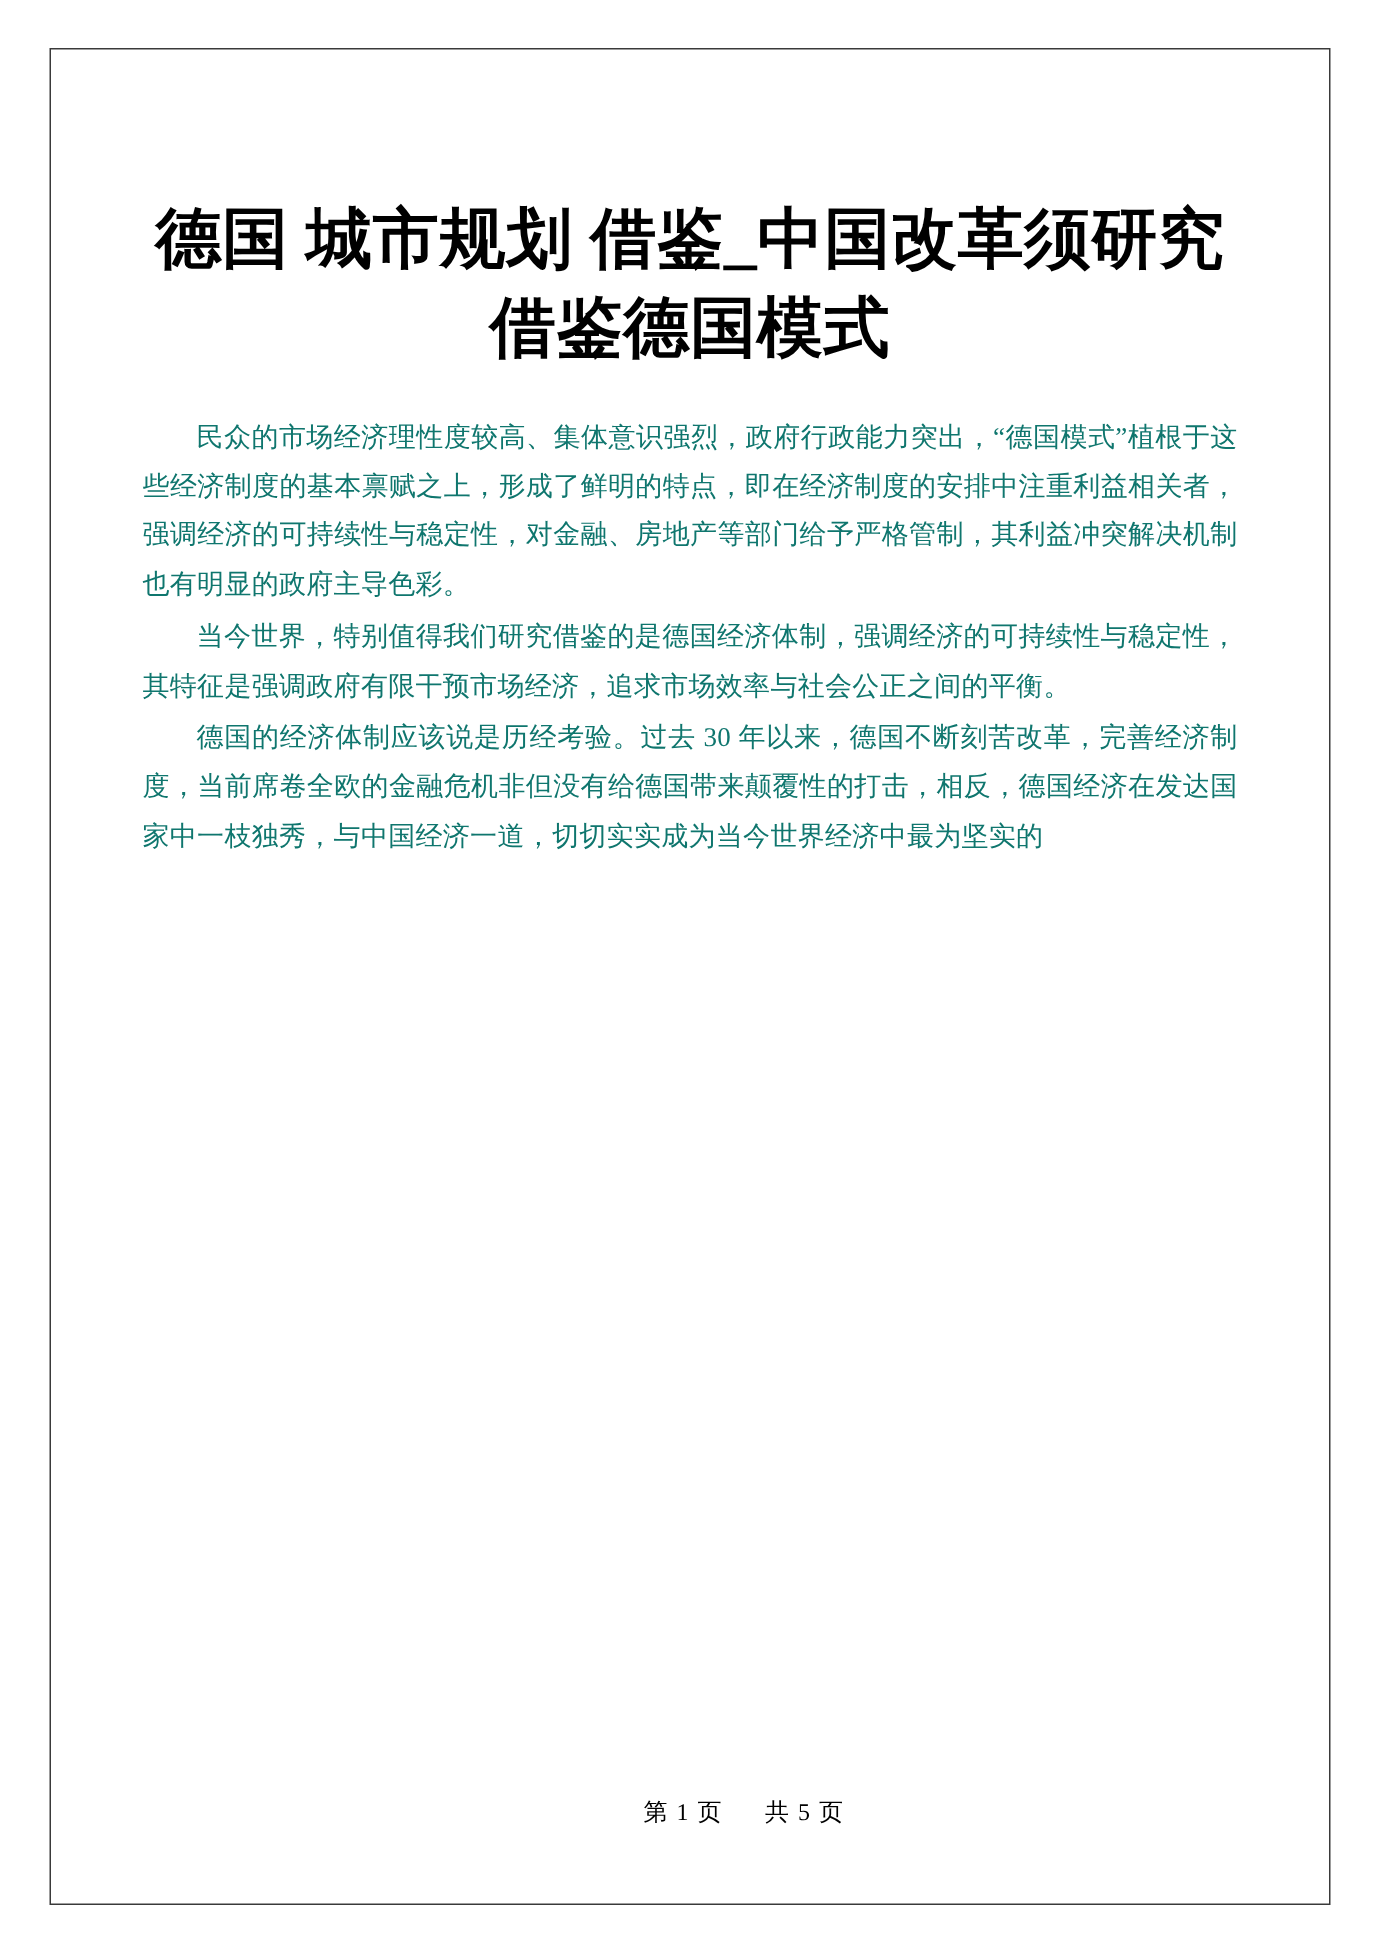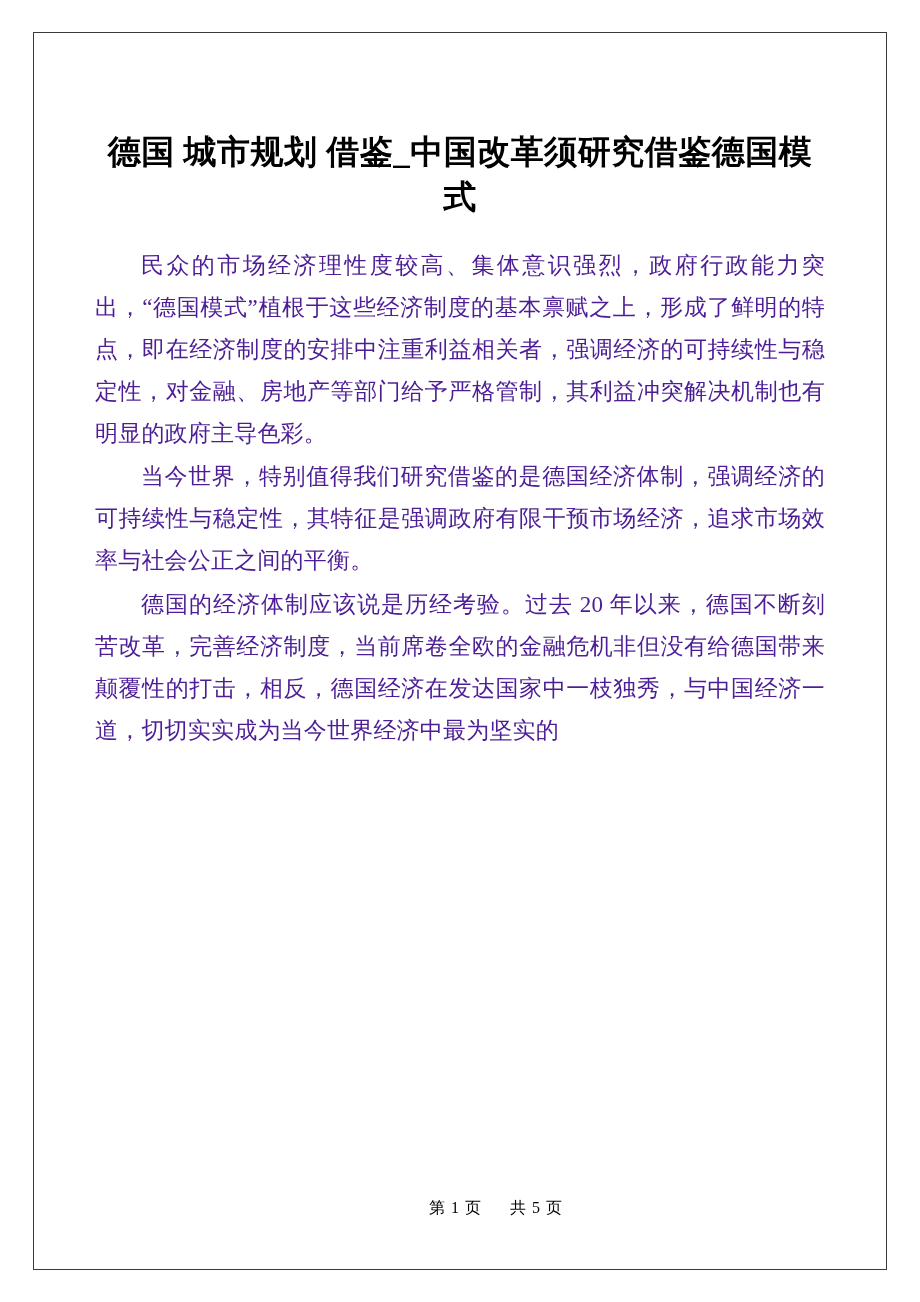--- a/index.html
+++ b/index.html
@@ -35,37 +35,37 @@
   }
   .content {
     position: absolute;
     left: 95px;
     top: 130px;
     width: 730px;
     box-sizing: border-box;
   }
   .doc-title {
     font-family: "Liberation Serif", "DejaVu Serif", serif;
-    font-size: 33px;
+    font-size: 44px;
     font-weight: bold;
     line-height: 1.35;
     text-align: center;
     letter-spacing: 0.5px;
     margin: 0 0 26px 0;
     color: #000;
   }
   .body-text p {
-    font-size: 23px;
+    font-size: 18px;
     line-height: 1.82;
     margin: 0 0 2px 0;
     text-align: justify;
     text-justify: inter-ideograph;
     text-indent: 2em;
     letter-spacing: 0.2px;
-    color: #4c1d95;
+    color: #0f766e;
   }
   .footer {
     position: absolute;
     left: 0;
     top: 1198px;
     width: 920px;
     text-align: center;
     font-size: 16px;
     letter-spacing: 1px;
     color: #000;
@@ -79,21 +79,21 @@
 
 <div class="page">
   <div class="page-frame"></div>
 
   <div class="content">
     <h1 class="doc-title">德国 城市规划 借鉴_中国改革须研究借鉴德国模式</h1>
 
     <div class="body-text">
       <p>民众的市场经济理性度较高、集体意识强烈，政府行政能力突出，“德国模式”植根于这些经济制度的基本禀赋之上，形成了鲜明的特点，即在经济制度的安排中注重利益相关者，强调经济的可持续性与稳定性，对金融、房地产等部门给予严格管制，其利益冲突解决机制也有明显的政府主导色彩。</p>
       <p>当今世界，特别值得我们研究借鉴的是德国经济体制，强调经济的可持续性与稳定性，其特征是强调政府有限干预市场经济，追求市场效率与社会公正之间的平衡。</p>
-      <p>德国的经济体制应该说是历经考验。过去 20 年以来，德国不断刻苦改革，完善经济制度，当前席卷全欧的金融危机非但没有给德国带来颠覆性的打击，相反，德国经济在发达国家中一枝独秀，与中国经济一道，切切实实成为当今世界经济中最为坚实的</p>
+      <p>德国的经济体制应该说是历经考验。过去 30 年以来，德国不断刻苦改革，完善经济制度，当前席卷全欧的金融危机非但没有给德国带来颠覆性的打击，相反，德国经济在发达国家中一枝独秀，与中国经济一道，切切实实成为当今世界经济中最为坚实的</p>
     </div>
   </div>
 
   <div class="footer">
     <span>第 1 页</span>
     <span class="sep"></span>
     <span>共 5 页</span>
   </div>
 </div>
 

